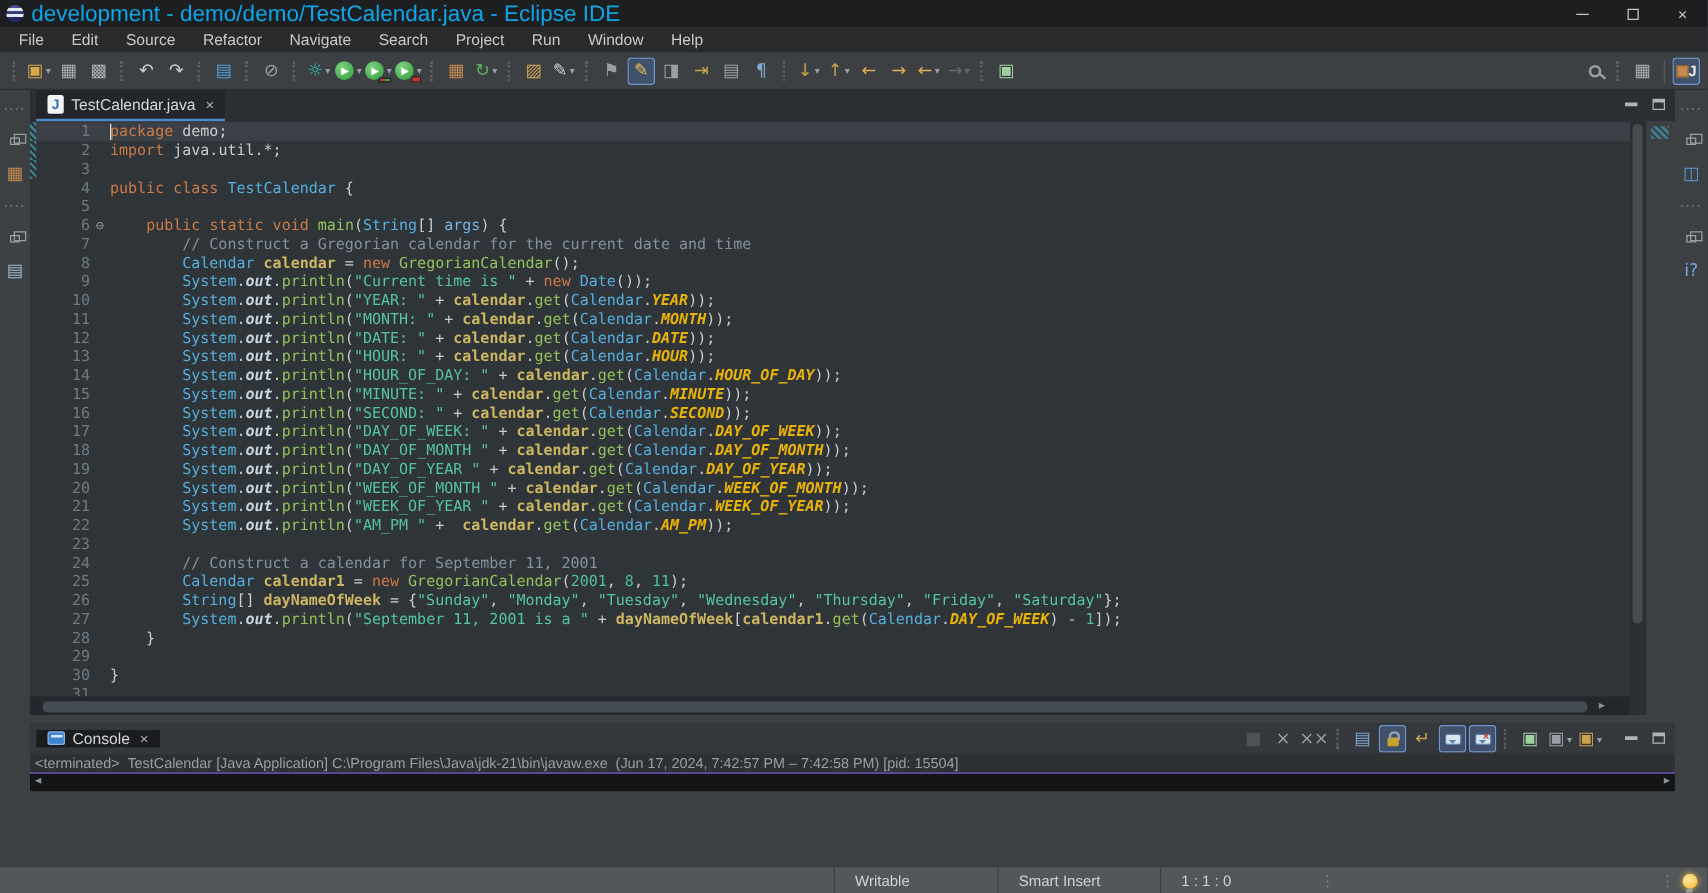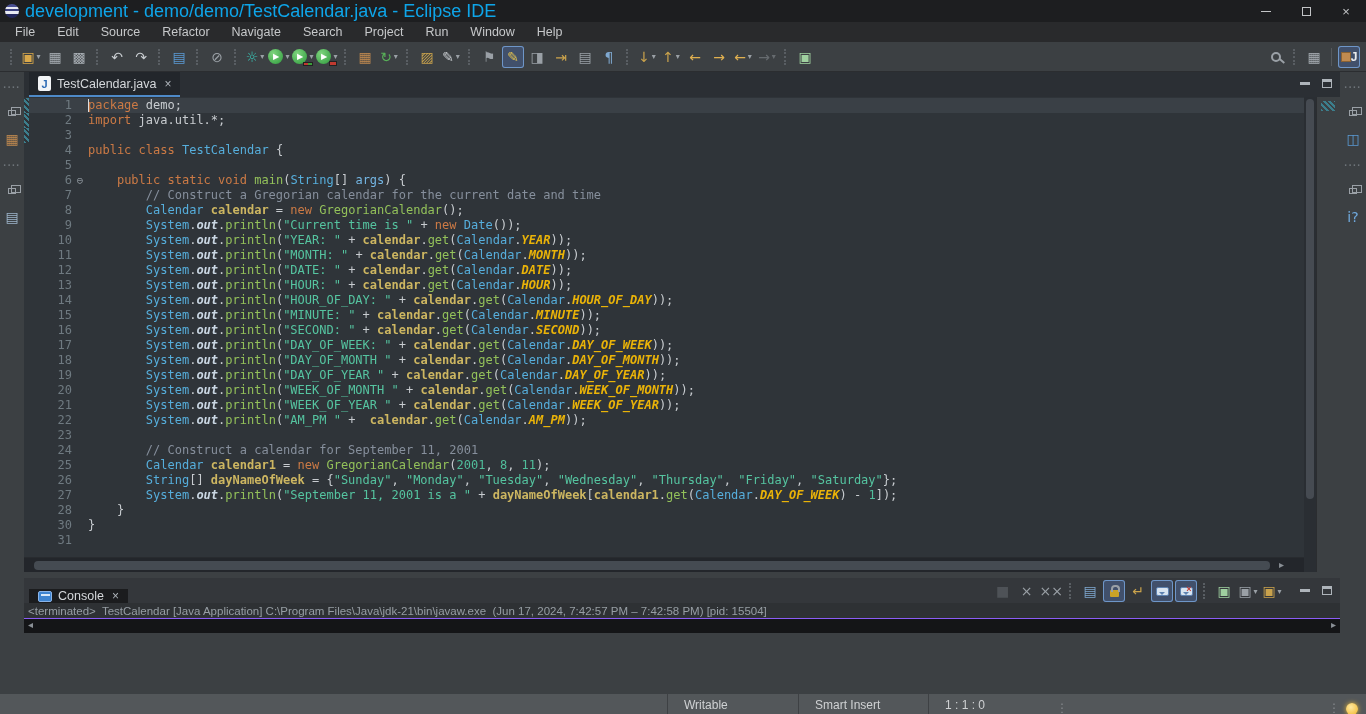--- a/index.html
+++ b/index.html
@@ -77,35 +77,35 @@
   #editor-hscroll{height:15px;background:#23262B;position:relative;border-top:1px solid #282B2F}
   #editor-hthumb{position:absolute;left:10px;right:34px;top:3px;height:9px;background:#454B52;border-radius:4px}
   .scroll-arrow{position:absolute;color:#8A9096;font-size:10px;top:1px;font-family:"DejaVu Sans",sans-serif}
   #editor-vscroll{width:12px;background:#2A2E33;position:relative;flex:none}
   #editor-vthumb{position:absolute;left:2px;top:2px;width:8px;height:400px;background:#464B52;border-radius:4px}
   #overview-ruler{width:24px;background:#3C4043;border-left:1px solid #2B2D30;position:relative;flex:none}
   #ruler-mark{position:absolute;left:4px;top:4px;width:14px;height:10px;
     background:repeating-linear-gradient(45deg,#3C7E8C 0 2px,#3C4043 2px 4px)}
   #sash{height:6px;background:#3C4043;flex:none}
   
-  #console-tabrow{height:25px;background:#34373B;display:flex;align-items:flex-end;position:relative;flex:none}
+  #console-tabrow{height:25px;background:#34373B;display:flex;align-items:center;position:relative;flex:none}
   .ctab{display:flex;align-items:center;gap:6px;padding:0 9px;background:#1B1C1E;margin-left:5px}
   .conicon{width:14px;height:11px;background:#3E84D0;border:1px solid #8AB4E8;border-radius:2px;position:relative}
   .conicon::after{content:'';position:absolute;left:2px;top:2px;width:9px;height:2px;background:#D8E8F8}
   #console-icons{position:absolute;right:56px;top:2px;display:flex;align-items:center}
   #console-tabrow .row-btns{top:8px}
   #console-status{height:16px;background:#2E3134;border-bottom:1px solid #8b5cf6;color:#979EA4;font-size:11.5px;display:flex;align-items:center;padding-left:4px;flex:none;white-space:pre}
   #console-body{height:61px;background:#36383B;position:relative;overflow:hidden;flex:none}
   .cline{font-family:"DejaVu Sans Mono",monospace;font-size:13px;line-height:15px;color:#E4E6E8;white-space:pre;padding-left:4px}
   #console-vscroll{position:absolute;right:0;top:0;width:16px;height:61px;background:#17181A}
   #console-vthumb{position:absolute;top:14px;left:5px;width:5px;height:26px;background:#8F9498}
   #console-hscroll{height:14px;background:#141517;position:relative;flex:none}
   #console-hscroll .scroll-arrow{top:0}
   
-  #statusbar{position:absolute;left:0;top:694px;width:1366px;height:21px;background:#53575A;display:flex;align-items:flex-end;color:#CFD1D3;font-size:12px}
+  #statusbar{position:absolute;left:0;top:694px;width:1366px;height:21px;background:#53575A;display:flex;align-items:center;color:#CFD1D3;font-size:12px}
   .sb-spacer1{width:667px;flex:none}
   .sb-cell{height:100%;display:flex;align-items:center;border-left:1px solid #3E4144;padding-left:16px;flex:none}
   .sb-grip{color:#85898D;font-size:12px;padding:0 6px}
   .sb-flex{flex:1}
   .bulb{width:12px;height:12px;border-radius:50%;background:radial-gradient(circle at 40% 35%,#FFE9A0,#F0B428);box-shadow:0 0 5px #E8B838;position:relative;margin-right:8px}
   .bulb::after{content:'';position:absolute;left:3px;bottom:-3px;width:5px;height:3px;background:#9AA0A6}
 </style>
 </head>
 <body>
 
@@ -340,20 +340,21 @@
             <div class="code-line"><span class="ln">19</span><span class="fold"></span><span class="ctext"><span class="seg-p">        </span><span class="seg-t">System</span><span class="seg-p">.</span><span class="seg-f">out</span><span class="seg-p">.</span><span class="seg-m">println</span><span class="seg-p">(</span><span class="seg-s">"DAY_OF_YEAR "</span><span class="seg-p"> + </span><span class="seg-v">calendar</span><span class="seg-p">.</span><span class="seg-m">get</span><span class="seg-p">(</span><span class="seg-t">Calendar</span><span class="seg-p">.</span><span class="seg-ct">DAY_OF_YEAR</span><span class="seg-p">));</span></span></div>
             <div class="code-line"><span class="ln">20</span><span class="fold"></span><span class="ctext"><span class="seg-p">        </span><span class="seg-t">System</span><span class="seg-p">.</span><span class="seg-f">out</span><span class="seg-p">.</span><span class="seg-m">println</span><span class="seg-p">(</span><span class="seg-s">"WEEK_OF_MONTH "</span><span class="seg-p"> + </span><span class="seg-v">calendar</span><span class="seg-p">.</span><span class="seg-m">get</span><span class="seg-p">(</span><span class="seg-t">Calendar</span><span class="seg-p">.</span><span class="seg-ct">WEEK_OF_MONTH</span><span class="seg-p">));</span></span></div>
             <div class="code-line"><span class="ln">21</span><span class="fold"></span><span class="ctext"><span class="seg-p">        </span><span class="seg-t">System</span><span class="seg-p">.</span><span class="seg-f">out</span><span class="seg-p">.</span><span class="seg-m">println</span><span class="seg-p">(</span><span class="seg-s">"WEEK_OF_YEAR "</span><span class="seg-p"> + </span><span class="seg-v">calendar</span><span class="seg-p">.</span><span class="seg-m">get</span><span class="seg-p">(</span><span class="seg-t">Calendar</span><span class="seg-p">.</span><span class="seg-ct">WEEK_OF_YEAR</span><span class="seg-p">));</span></span></div>
             <div class="code-line"><span class="ln">22</span><span class="fold"></span><span class="ctext"><span class="seg-p">        </span><span class="seg-t">System</span><span class="seg-p">.</span><span class="seg-f">out</span><span class="seg-p">.</span><span class="seg-m">println</span><span class="seg-p">(</span><span class="seg-s">"AM_PM "</span><span class="seg-p"> +  </span><span class="seg-v">calendar</span><span class="seg-p">.</span><span class="seg-m">get</span><span class="seg-p">(</span><span class="seg-t">Calendar</span><span class="seg-p">.</span><span class="seg-ct">AM_PM</span><span class="seg-p">));</span></span></div>
             <div class="code-line"><span class="ln">23</span><span class="fold"></span><span class="ctext"></span></div>
             <div class="code-line"><span class="ln">24</span><span class="fold"></span><span class="ctext"><span class="seg-p">        </span><span class="seg-c">// Construct a calendar for September 11, 2001</span></span></div>
             <div class="code-line"><span class="ln">25</span><span class="fold"></span><span class="ctext"><span class="seg-p">        </span><span class="seg-t">Calendar</span><span class="seg-p"> </span><span class="seg-v">calendar1</span><span class="seg-p"> = </span><span class="seg-k">new</span><span class="seg-p"> </span><span class="seg-m">GregorianCalendar</span><span class="seg-p">(</span><span class="seg-n">2001</span><span class="seg-p">, </span><span class="seg-n">8</span><span class="seg-p">, </span><span class="seg-n">11</span><span class="seg-p">);</span></span></div>
             <div class="code-line"><span class="ln">26</span><span class="fold"></span><span class="ctext"><span class="seg-p">        </span><span class="seg-t">String</span><span class="seg-p">[] </span><span class="seg-v">dayNameOfWeek</span><span class="seg-p"> = {</span><span class="seg-s">"Sunday"</span><span class="seg-p">, </span><span class="seg-s">"Monday"</span><span class="seg-p">, </span><span class="seg-s">"Tuesday"</span><span class="seg-p">, </span><span class="seg-s">"Wednesday"</span><span class="seg-p">, </span><span class="seg-s">"Thursday"</span><span class="seg-p">, </span><span class="seg-s">"Friday"</span><span class="seg-p">, </span><span class="seg-s">"Saturday"</span><span class="seg-p">};</span></span></div>
             <div class="code-line"><span class="ln">27</span><span class="fold"></span><span class="ctext"><span class="seg-p">        </span><span class="seg-t">System</span><span class="seg-p">.</span><span class="seg-f">out</span><span class="seg-p">.</span><span class="seg-m">println</span><span class="seg-p">(</span><span class="seg-s">"September 11, 2001 is a "</span><span class="seg-p"> + </span><span class="seg-v">dayNameOfWeek</span><span class="seg-p">[</span><span class="seg-v">calendar1</span><span class="seg-p">.</span><span class="seg-m">get</span><span class="seg-p">(</span><span class="seg-t">Calendar</span><span class="seg-p">.</span><span class="seg-ct">DAY_OF_WEEK</span><span class="seg-p">) - </span><span class="seg-n">1</span><span class="seg-p">]);</span></span></div>
             <div class="code-line"><span class="ln">28</span><span class="fold"></span><span class="ctext"><span class="seg-p">    }</span></span></div>
+            <div class="code-line"><span class="ln">29</span><span class="fold"></span><span class="ctext"></span></div>
             <div class="code-line"><span class="ln">30</span><span class="fold"></span><span class="ctext"><span class="seg-p">}</span></span></div>
             <div class="code-line"><span class="ln">31</span><span class="fold"></span><span class="ctext"></span></div>
           </div>
       </div>
       <div id="editor-hscroll">
         <div id="editor-hthumb"></div>
         <span class="scroll-arrow" style="right:20px">▸</span>
       </div>
     </div>
     <div id="editor-vscroll">

